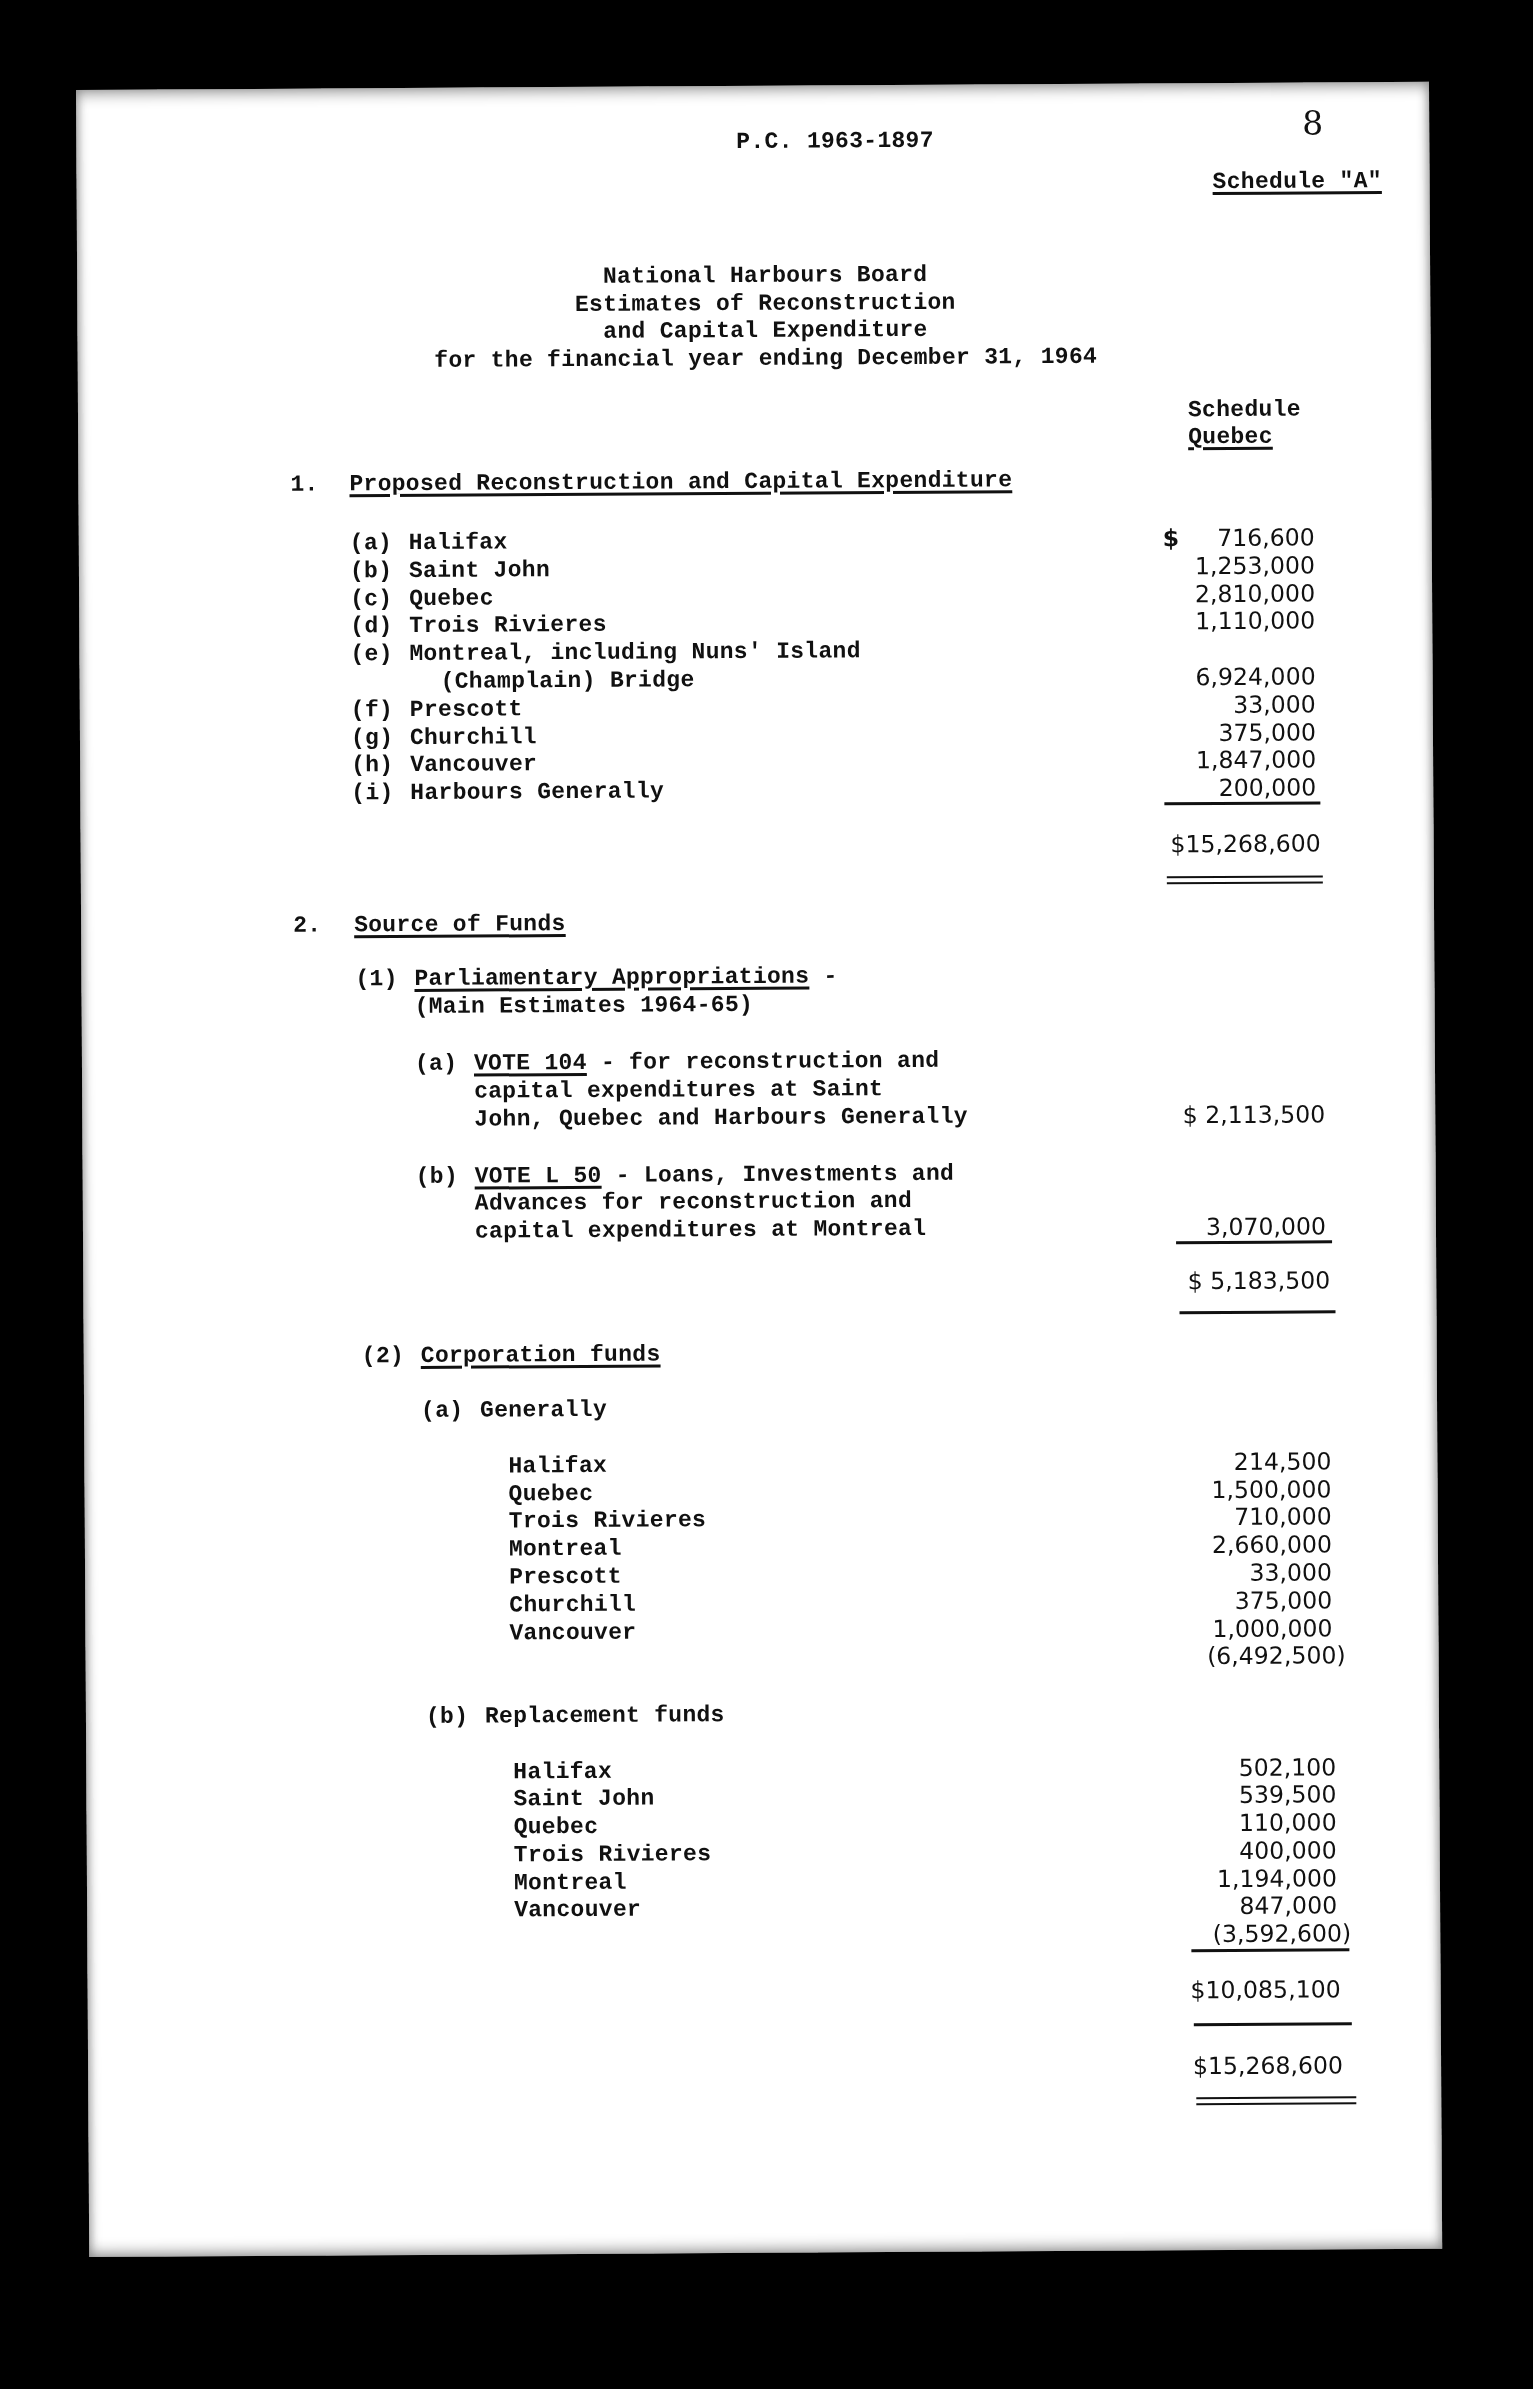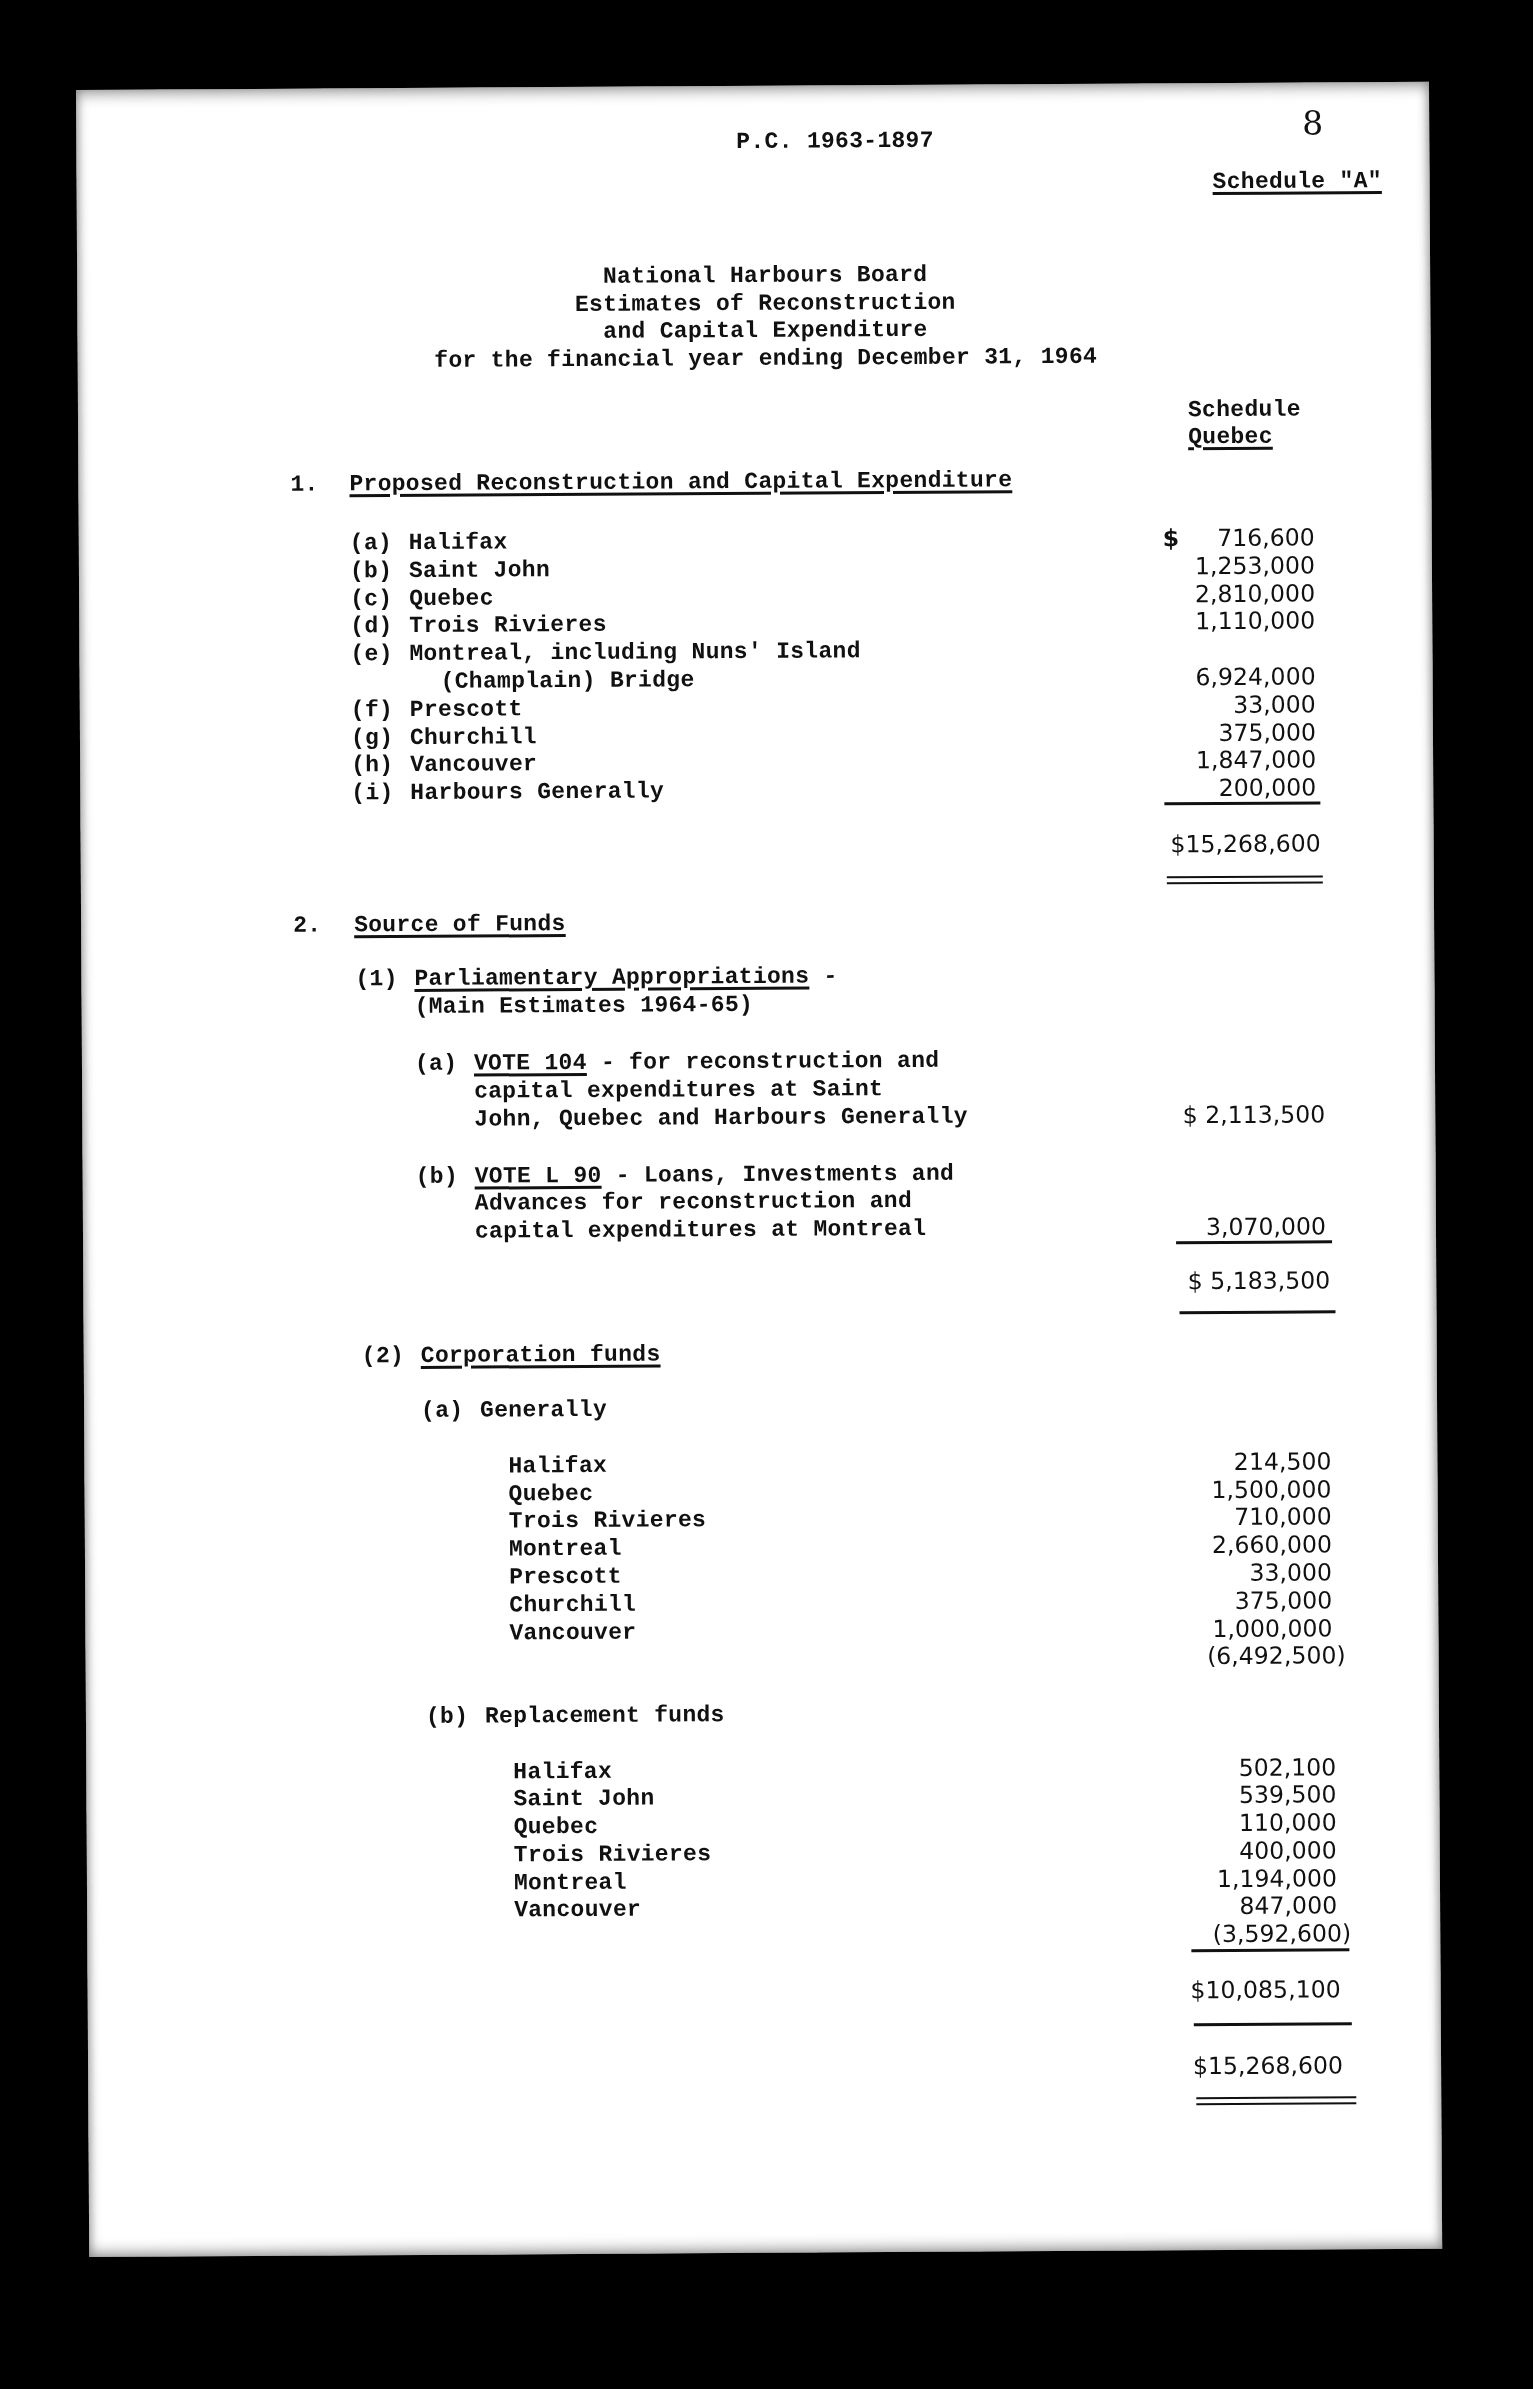--- a/index.html
+++ b/index.html
@@ -94,21 +94,21 @@
   <div class="t" style="left:333px; top:877px;"><span class="u">Parliamentary Appropriations</span><span> -</span></div>
   <div class="t" style="left:333px; top:905px;">(Main Estimates 1964-65)</div>
 
   <div class="t" style="left:333px; top:962px;">(a)</div>
   <div class="t" style="left:392px; top:962px;"><span class="u">VOTE 104</span><span> - for reconstruction and</span></div>
   <div class="t" style="left:392px; top:990px;">capital expenditures at Saint</div>
   <div class="t" style="left:392px; top:1018px;">John, Quebec and Harbours Generally</div>
   <div class="n" style="left:1021px; top:1018px;">$ 2,113,500</div>
 
   <div class="t" style="left:333px; top:1075px;">(b)</div>
-  <div class="t" style="left:392px; top:1075px;"><span class="u">VOTE L 90</span><span> - Loans, Investments and</span></div>
+  <div class="t" style="left:392px; top:1075px;"><span class="u">VOTE L 50</span><span> - Loans, Investments and</span></div>
   <div class="t" style="left:392px; top:1102px;">Advances for reconstruction and</div>
   <div class="t" style="left:392px; top:1130px;">capital expenditures at Montreal</div>
   <div class="n" style="left:1021px; top:1130px;">3,070,000</div>
   <div class="rule" style="left:1093px; top:1158px; width:156px;"></div>
   <div class="n" style="left:1025px; top:1184px;">$ 5,183,500</div>
   <div class="rule" style="left:1096px; top:1228px; width:156px;"></div>
 
   <div class="t" style="left:278px; top:1254px;">(2)</div>
   <div class="t u" style="left:337px; top:1254px;">Corporation funds</div>
 

